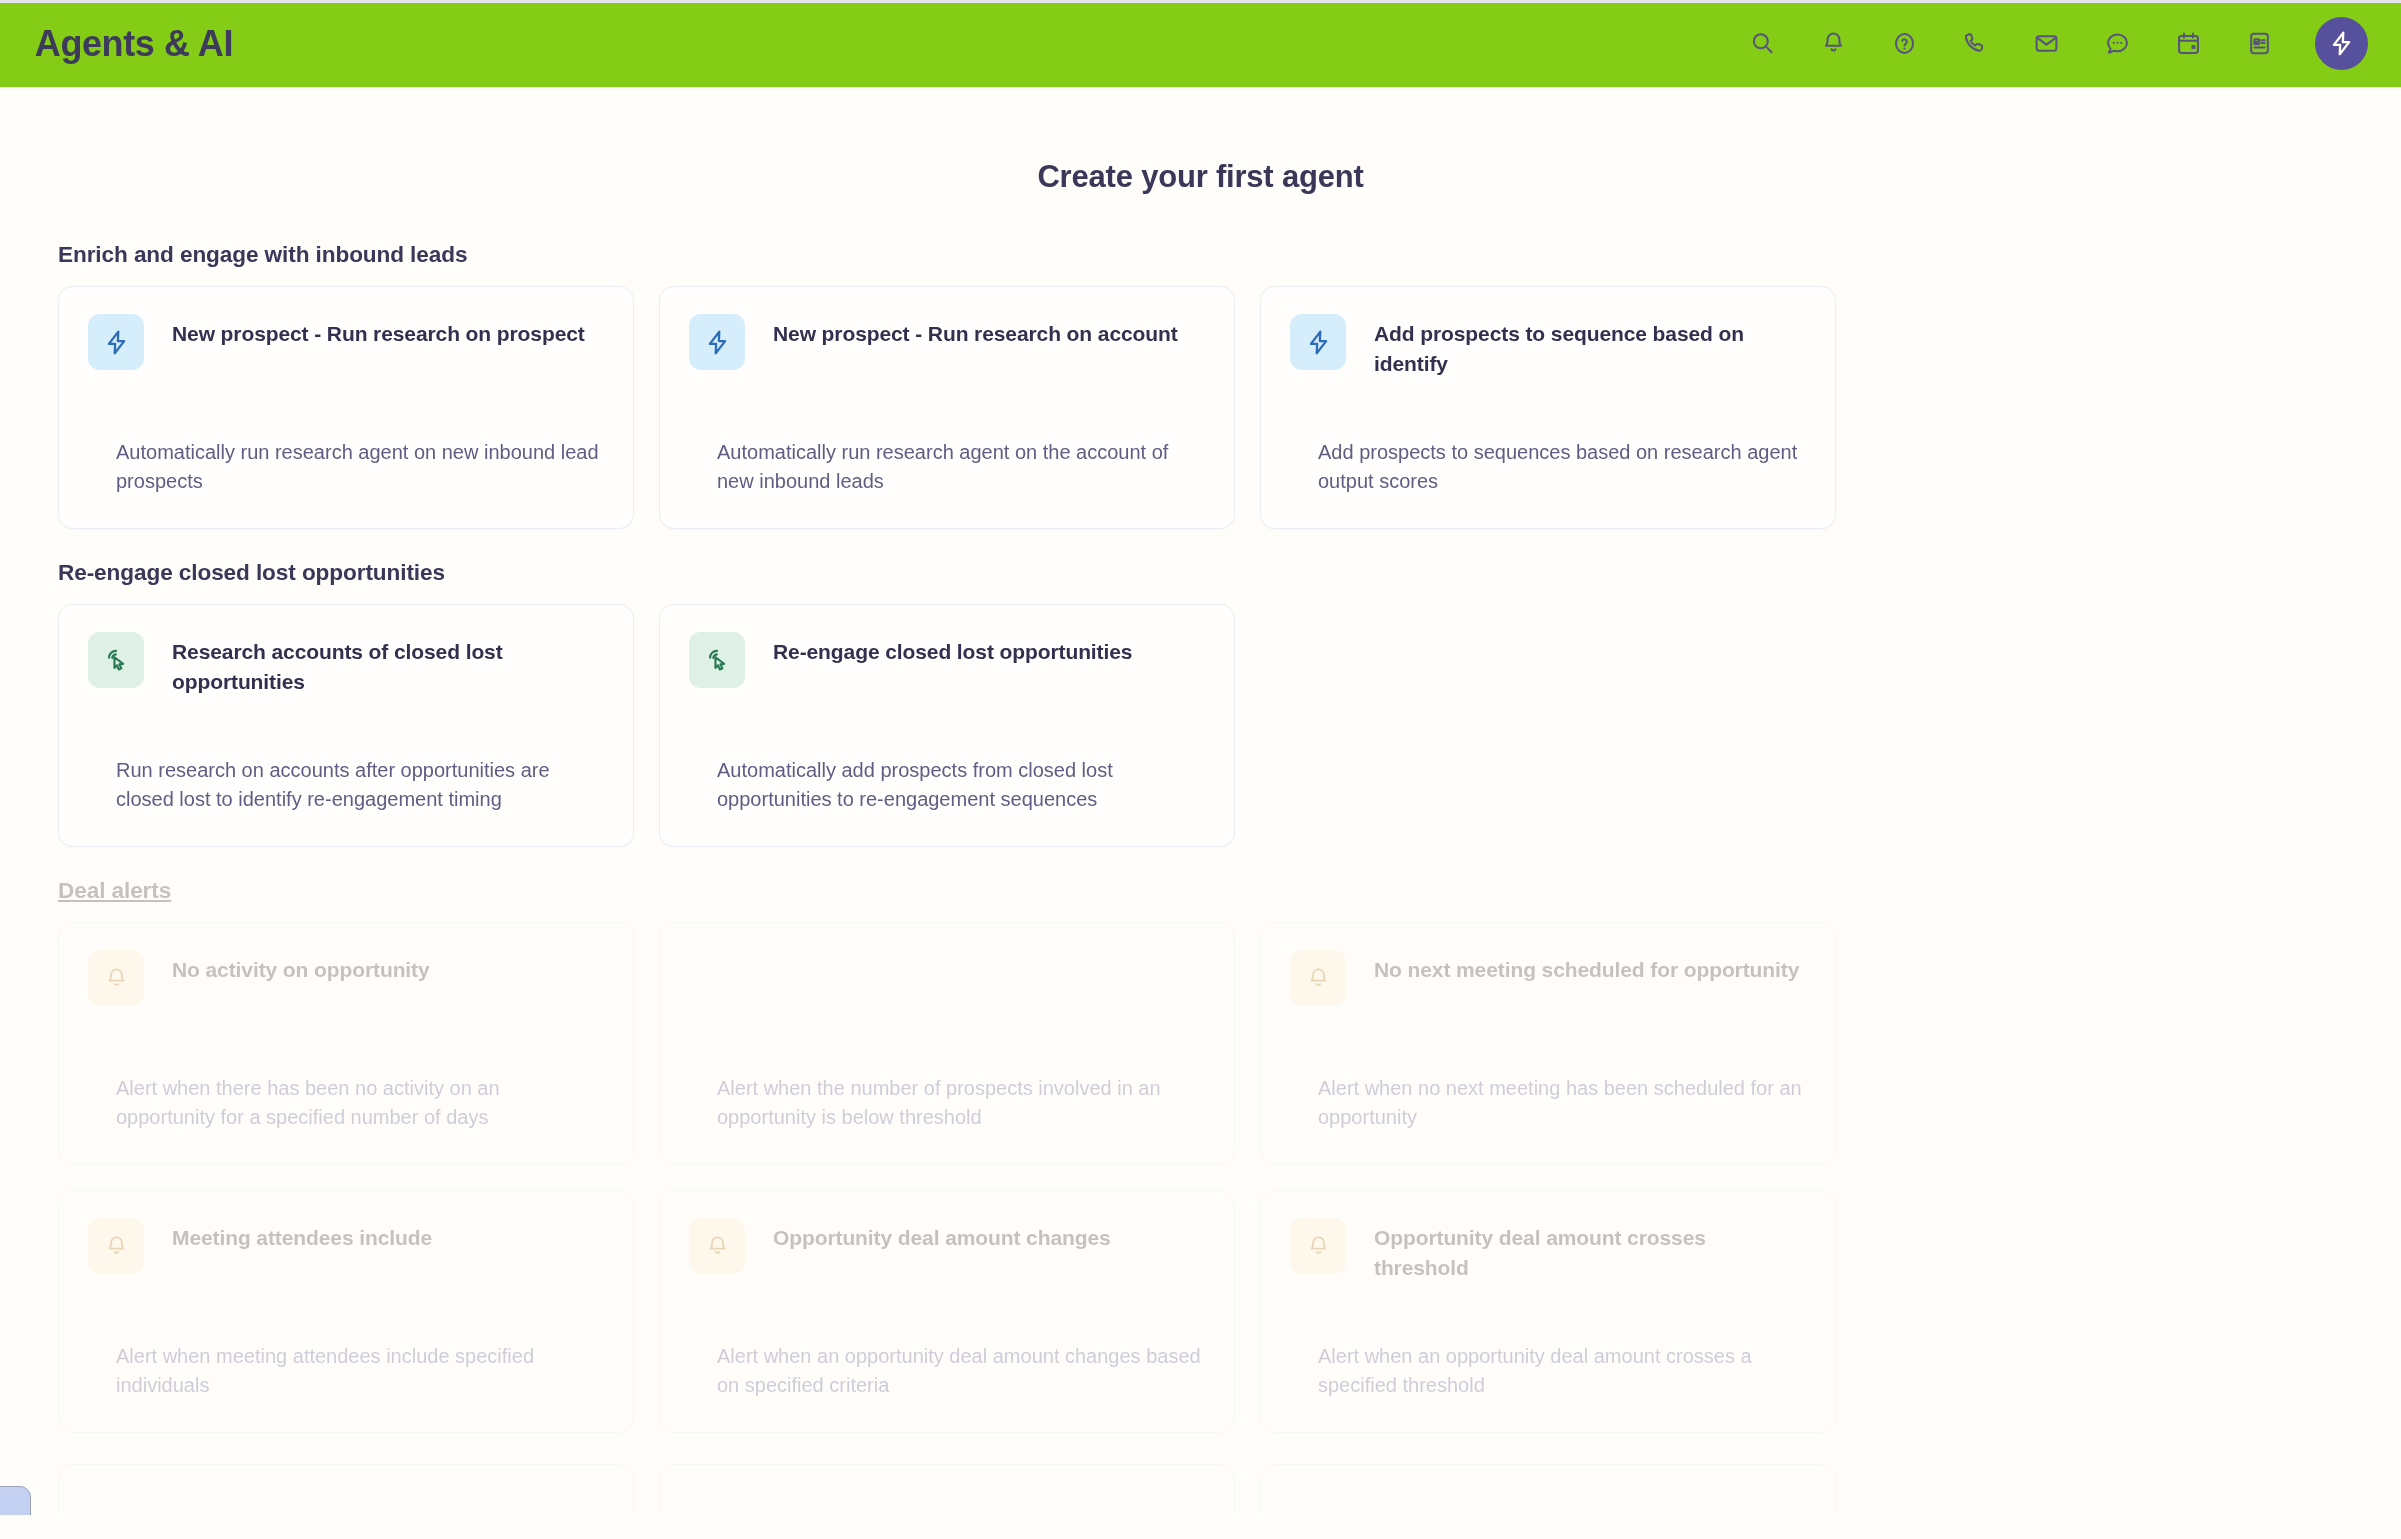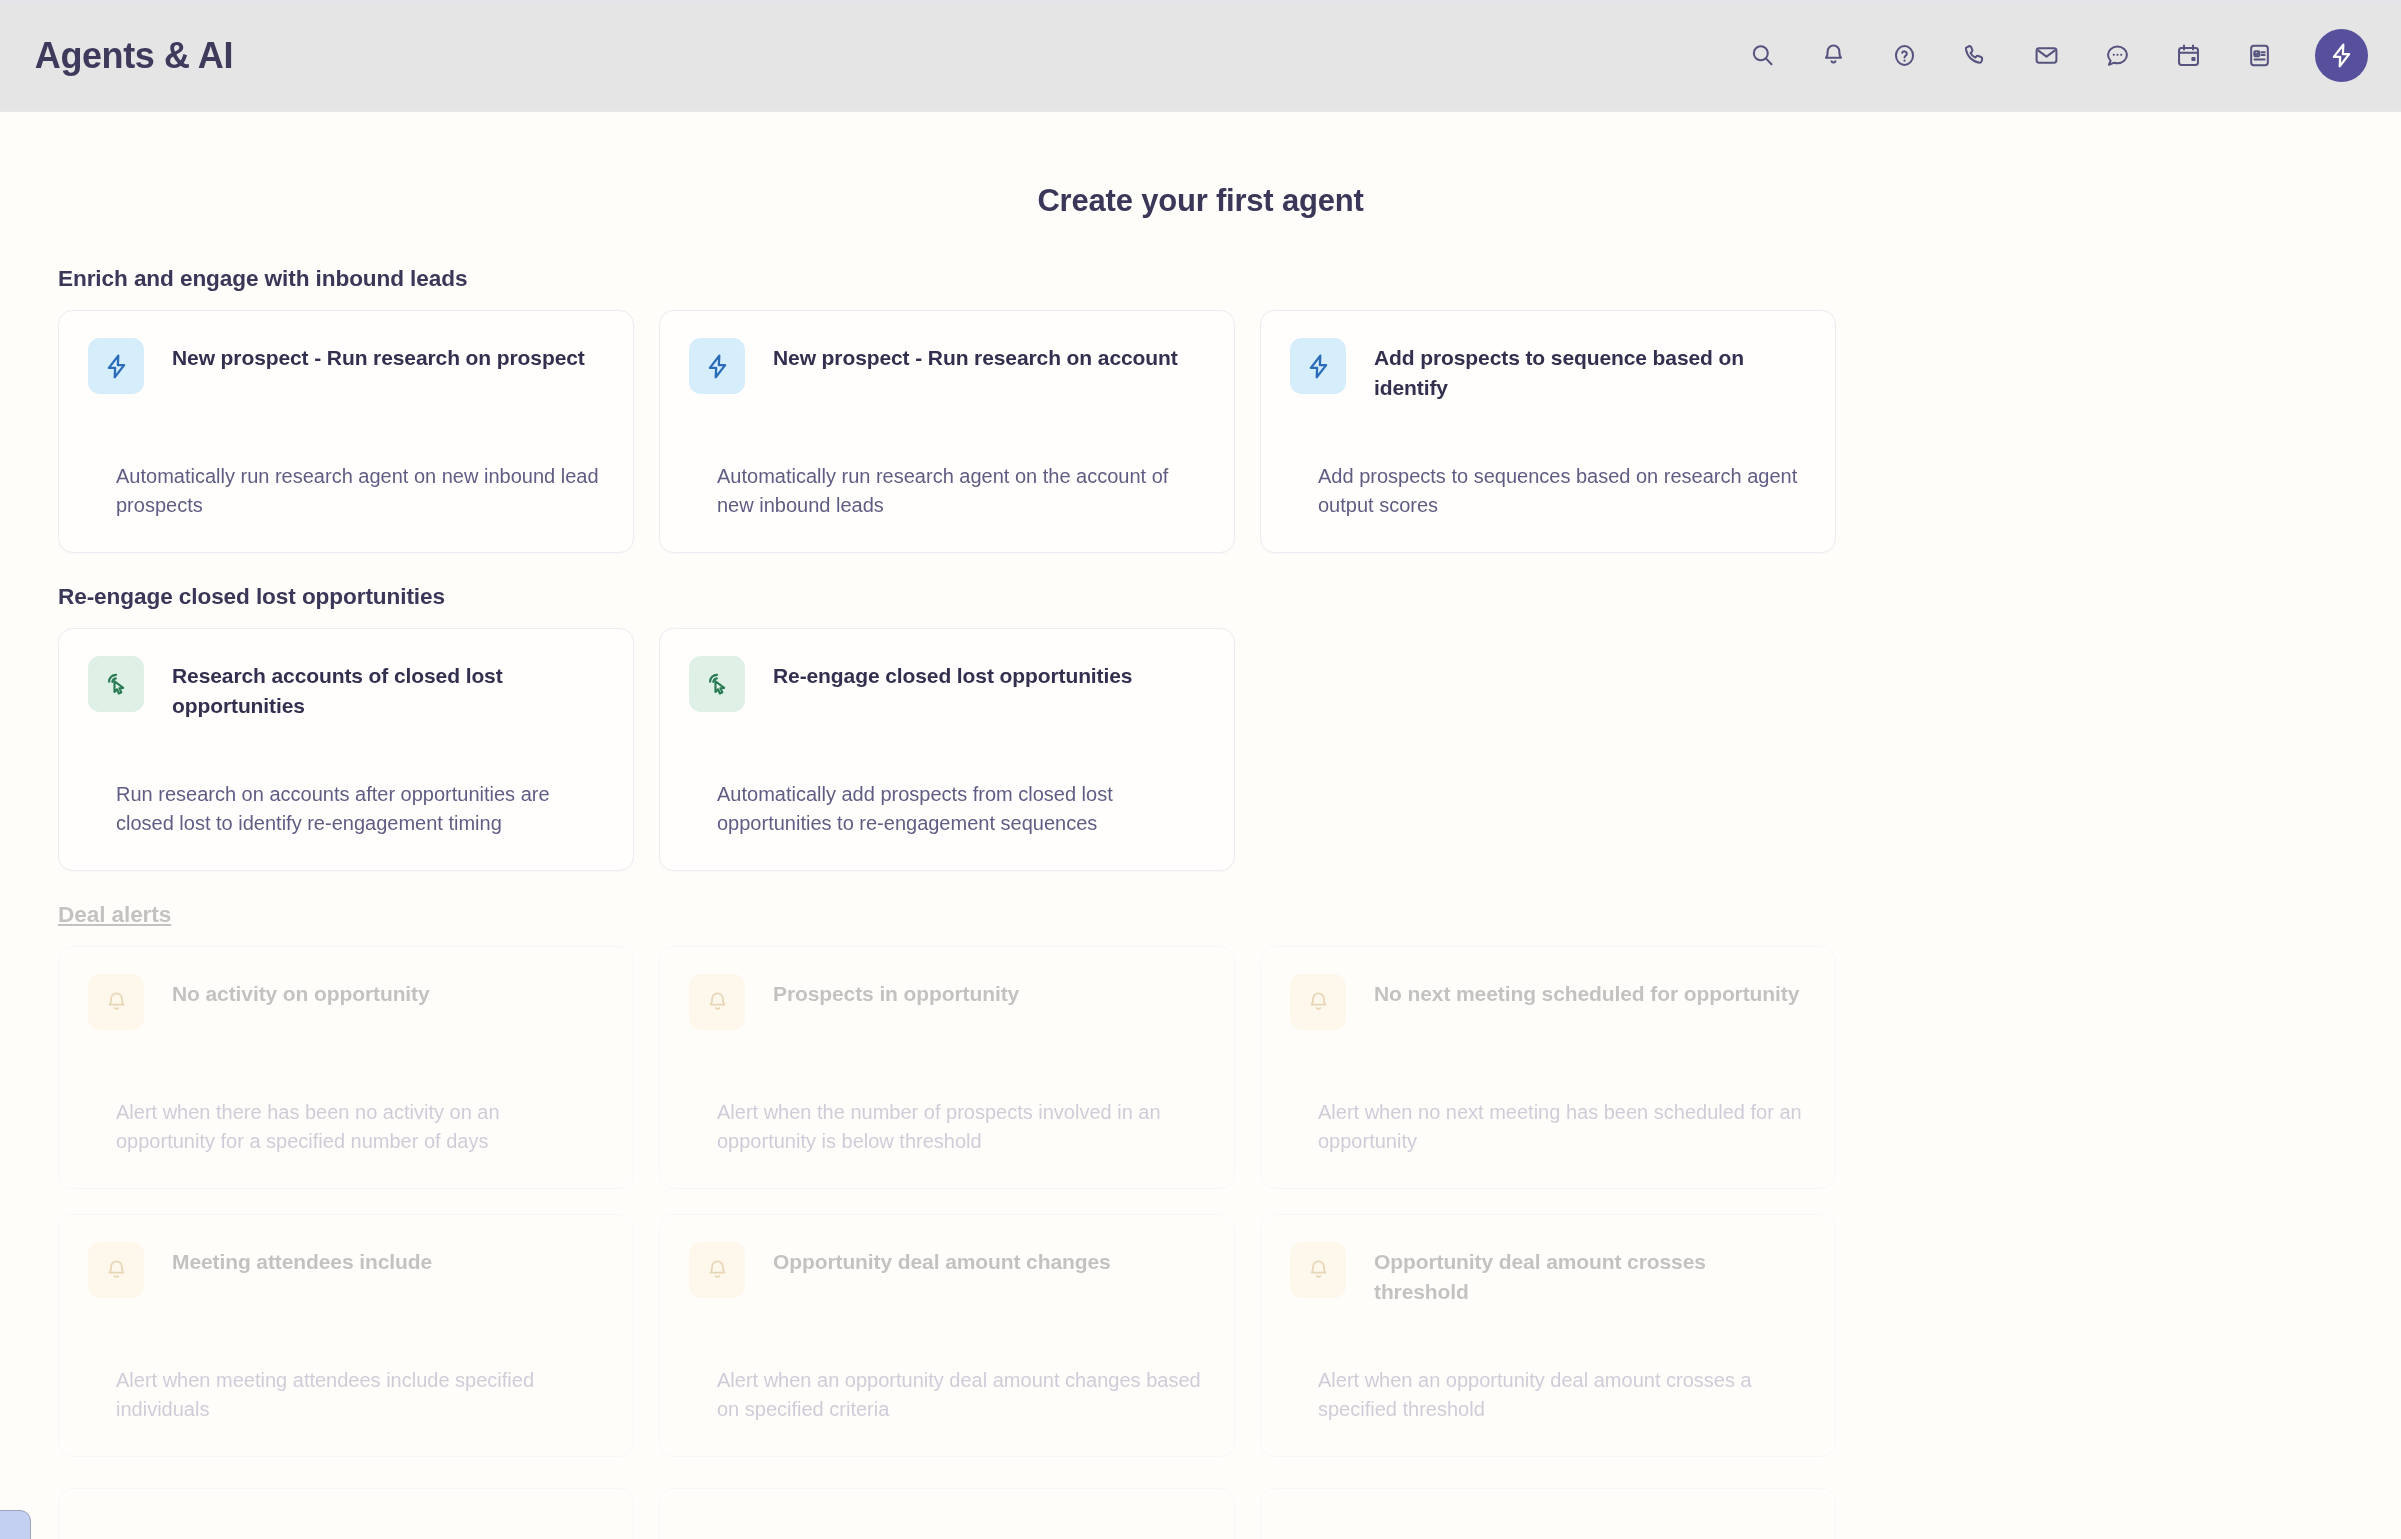--- a/index.html
+++ b/index.html
@@ -12,23 +12,23 @@
 
   body {
     font-family: "Liberation Sans", sans-serif;
     background: #fffdfa;
     color: #3d3a5c;
     -webkit-font-smoothing: antialiased;
   }
 
   
   .topbar {
-    height: 112px;
+    height: 88px;
     width: 100%;
-    background: #e5e5e5;
+    background: #84cc16;
     border-bottom: 0.9px solid #e7e7ee;
     display: flex;
     align-items: center;
     justify-content: space-between;
     padding: 0 33px 0 33px;
     position: relative;
   }
   .topbar::before {
     content: "";
     position: absolute;
@@ -362,29 +362,20 @@
                 <path d="M12 3.2a5.2 5.2 0 0 0-5.2 5.2c0 4.2-1.5 5.6-1.5 5.6h13.4s-1.5-1.4-1.5-5.6A5.2 5.2 0 0 0 12 3.2z"></path>
                 <path d="M10.3 17.2a2 2 0 0 0 3.4 0"></path>
               </svg>
             </div>
             <div class="card-title">No activity on opportunity</div>
           </div>
           <div class="card-desc">Alert when there has been no activity on an opportunity for a specified number of days</div>
         </div>
 
         <div class="card">
-          <div class="card-head">
-            <div class="card-icon amber">
-              <svg width="25" height="25" viewBox="0 0 24 24" fill="none" stroke="currentColor" stroke-width="1.7" stroke-linecap="round" stroke-linejoin="round">
-                <path d="M12 3.2a5.2 5.2 0 0 0-5.2 5.2c0 4.2-1.5 5.6-1.5 5.6h13.4s-1.5-1.4-1.5-5.6A5.2 5.2 0 0 0 12 3.2z"></path>
-                <path d="M10.3 17.2a2 2 0 0 0 3.4 0"></path>
-              </svg>
-            </div>
-            <div class="card-title">Prospects in opportunity</div>
-          </div>
           <div class="card-desc">Alert when the number of prospects involved in an opportunity is below threshold</div>
         </div>
 
         <div class="card">
           <div class="card-head">
             <div class="card-icon amber">
               <svg width="25" height="25" viewBox="0 0 24 24" fill="none" stroke="currentColor" stroke-width="1.7" stroke-linecap="round" stroke-linejoin="round">
                 <path d="M12 3.2a5.2 5.2 0 0 0-5.2 5.2c0 4.2-1.5 5.6-1.5 5.6h13.4s-1.5-1.4-1.5-5.6A5.2 5.2 0 0 0 12 3.2z"></path>
                 <path d="M10.3 17.2a2 2 0 0 0 3.4 0"></path>
               </svg>

